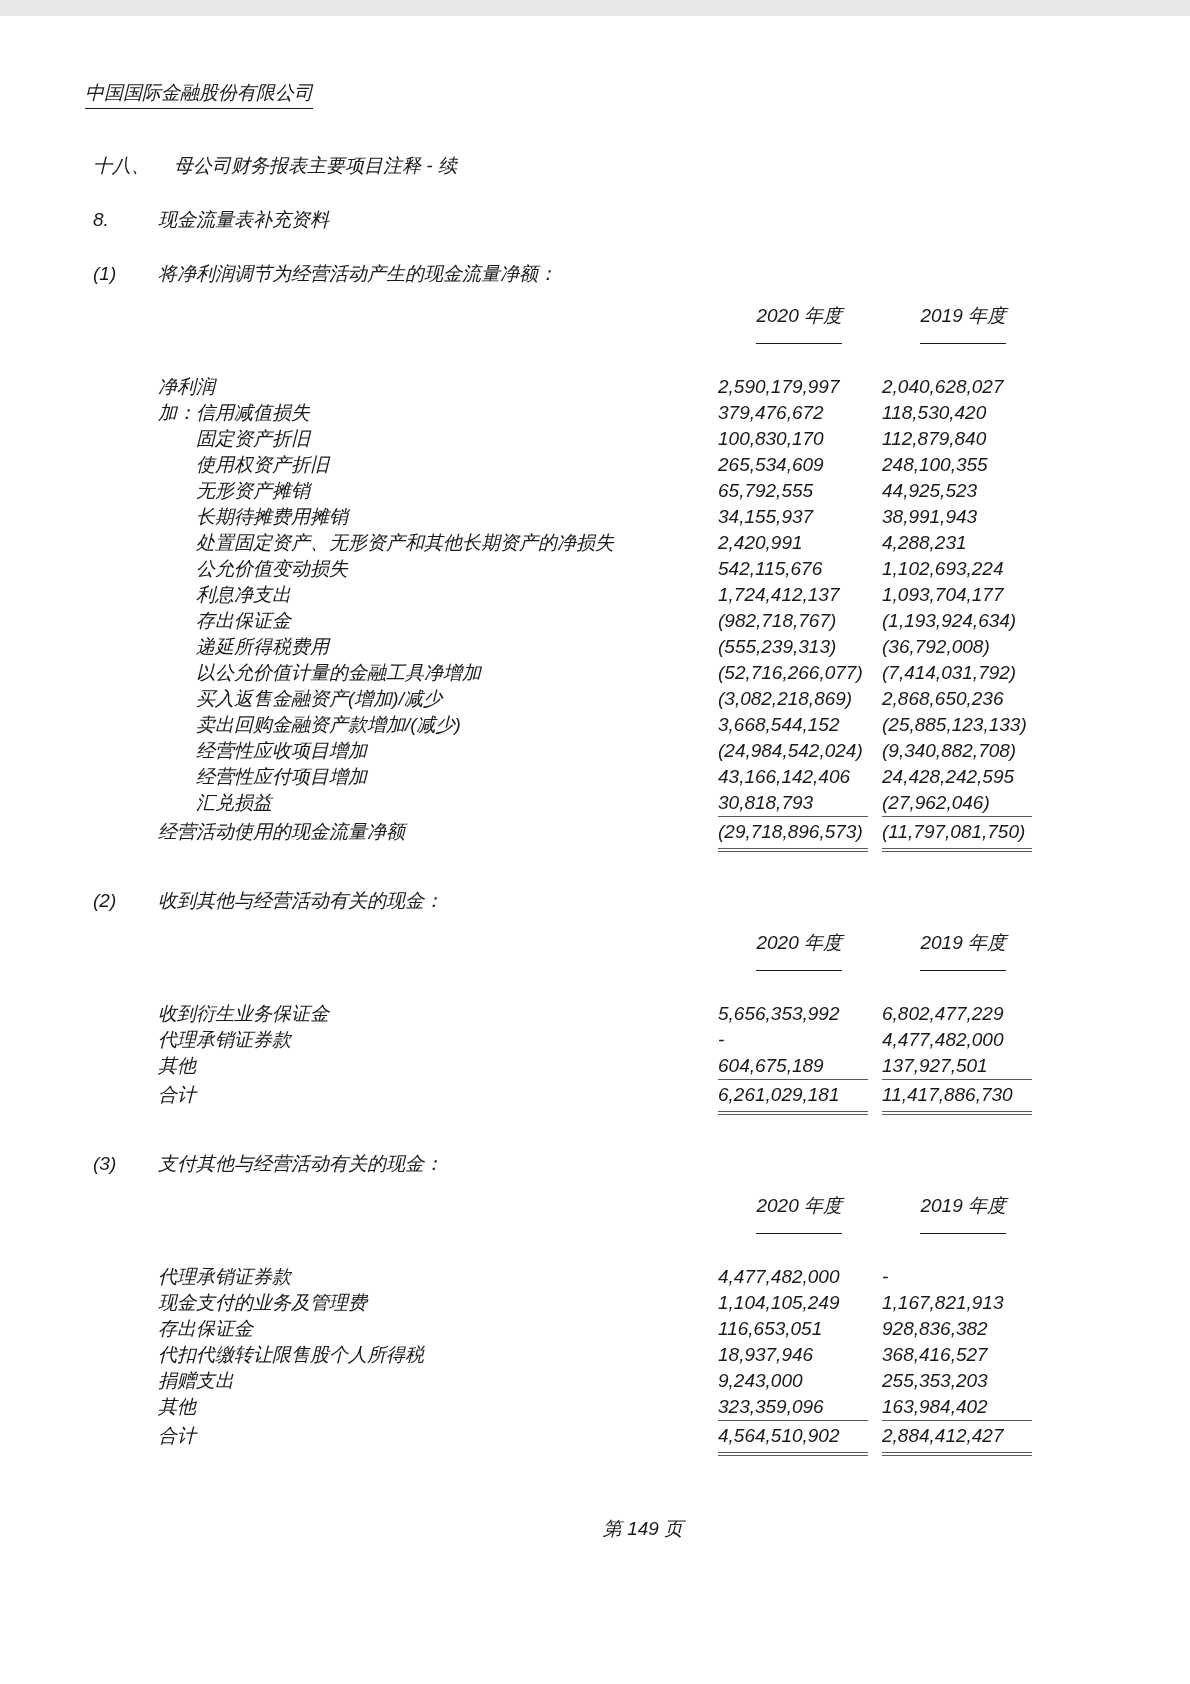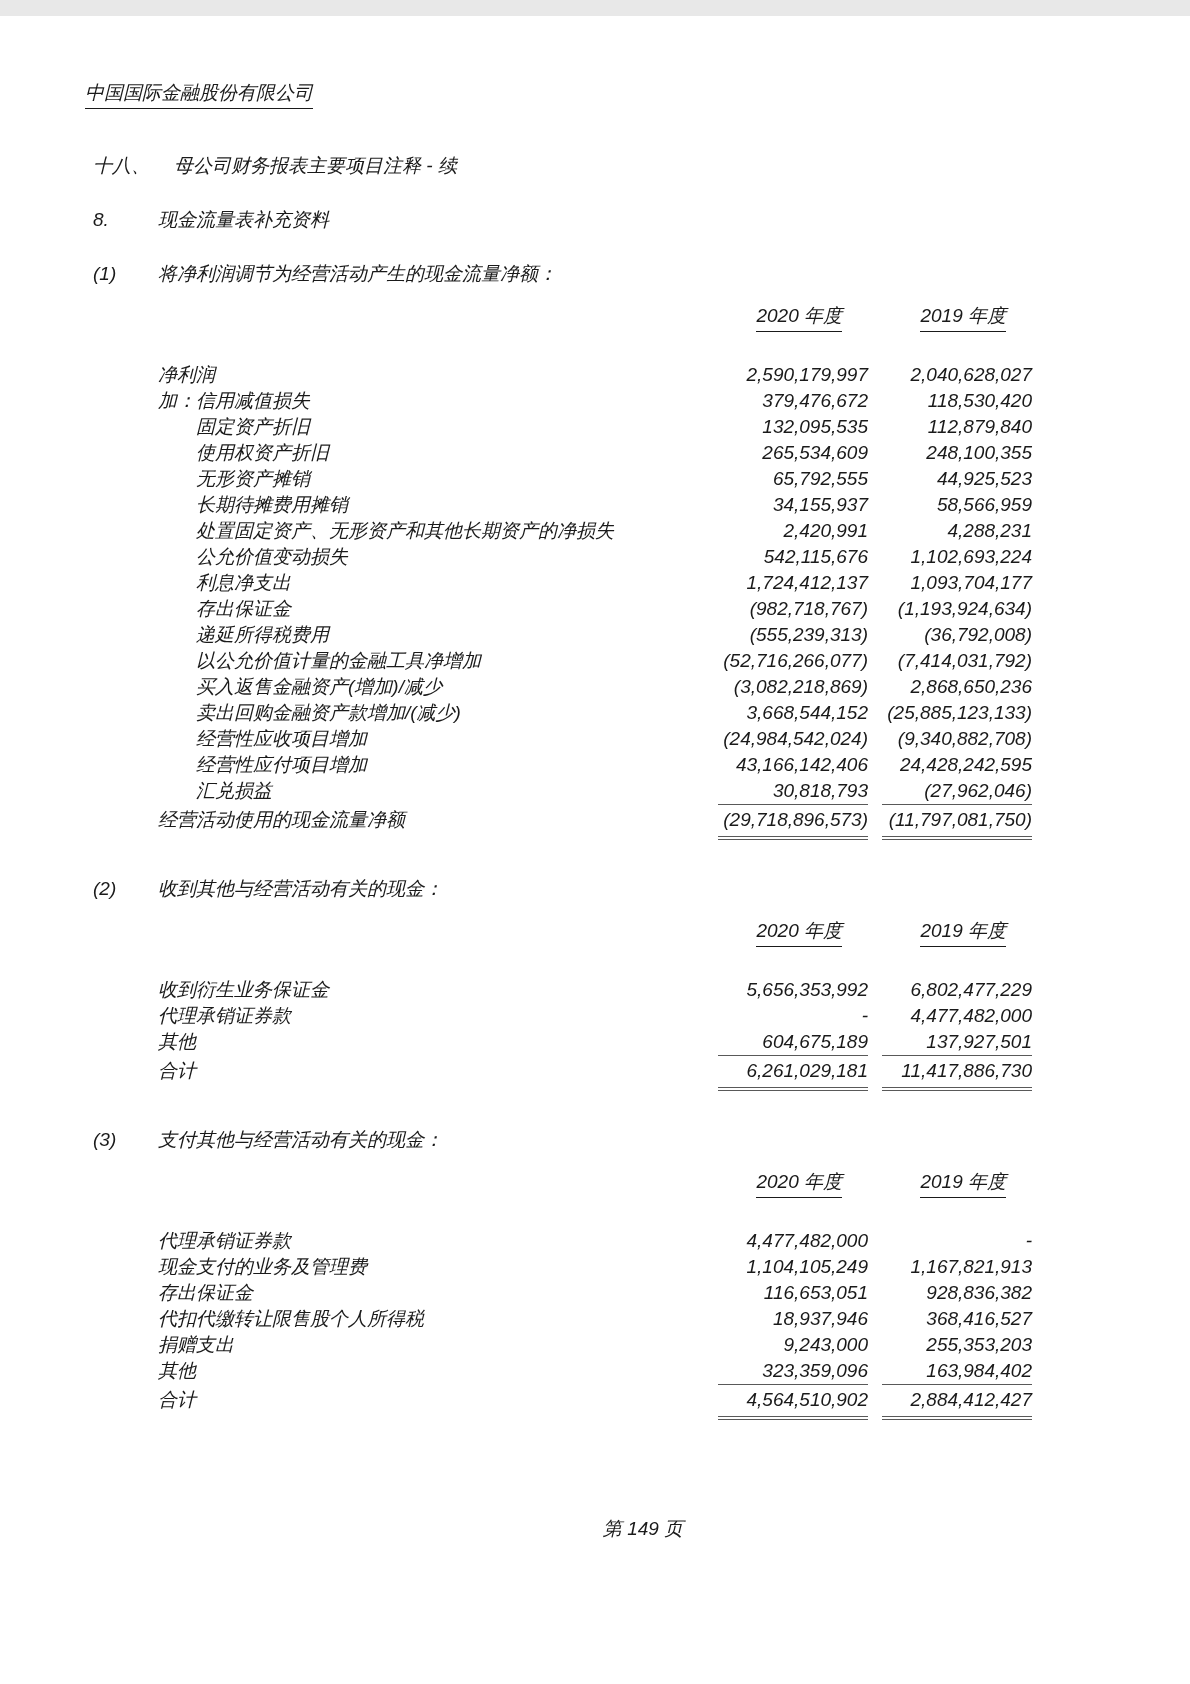--- a/index.html
+++ b/index.html
@@ -15,25 +15,25 @@
   .h-no{display:inline-block;width:65px;flex:none;}
   .section{margin-top:44px;gap:16px;}
   .sub{margin-top:28px;}
   .item{margin-top:28px;}
   .item.after{margin-top:36px;}
   .tbl{margin-left:158px;width:874px;}
   .thead{display:flex;margin:16px 0 30px 0;}
   .thead .sp{flex:1;}
   .th{width:150px;text-align:right;padding-right:26px;box-sizing:border-box;flex:none;}
   .th + .th{margin-left:14px;}
-  .th .u{display:inline-block;border-bottom:1.5px solid #1a1a1a;padding-bottom:2px;}
+  .th .u{display:inline-block;border-bottom:1.5px solid #1a1a1a;padding-bottom:14px;}
   .row{display:flex;align-items:baseline;}
   .lbl{flex:1;}
   .ind .lbl{padding-left:38px;}
-  .v20,.v19{width:150px;flex:none;text-align:right;white-space:nowrap;}
+  .v20,.v19{width:150px;flex:none;text-align:left;white-space:nowrap;}
   .v19{margin-left:14px;}
   .trow{display:flex;align-items:baseline;}
   .trow .v20,.trow .v19{
     border-top:1.5px solid #595959;
     border-bottom:4px double #595959;
     padding:2px 0 3px 0;
   }
   .footer{position:absolute;top:1500px;left:0;width:100%;text-align:center;padding-left:48px;}
 </style>
 </head>
@@ -74,40 +74,40 @@
       </div>
 
       <div class="row">
         <span class="lbl">加：信用减值损失</span>
         <span class="v20">379,476,672</span>
         <span class="v19">118,530,420</span>
       </div>
 
       <div class="row ind">
         <span class="lbl">固定资产折旧</span>
-        <span class="v20">132,095,535</span>
+        <span class="v20">100,830,170</span>
         <span class="v19">112,879,840</span>
       </div>
 
       <div class="row ind">
         <span class="lbl">使用权资产折旧</span>
         <span class="v20">265,534,609</span>
         <span class="v19">248,100,355</span>
       </div>
 
       <div class="row ind">
         <span class="lbl">无形资产摊销</span>
         <span class="v20">65,792,555</span>
         <span class="v19">44,925,523</span>
       </div>
 
       <div class="row ind">
         <span class="lbl">长期待摊费用摊销</span>
         <span class="v20">34,155,937</span>
-        <span class="v19">58,566,959</span>
+        <span class="v19">38,991,943</span>
       </div>
 
       <div class="row ind">
         <span class="lbl">处置固定资产、无形资产和其他长期资产的净损失</span>
         <span class="v20">2,420,991</span>
         <span class="v19">4,288,231</span>
       </div>
 
       <div class="row ind">
         <span class="lbl">公允价值变动损失</span>

